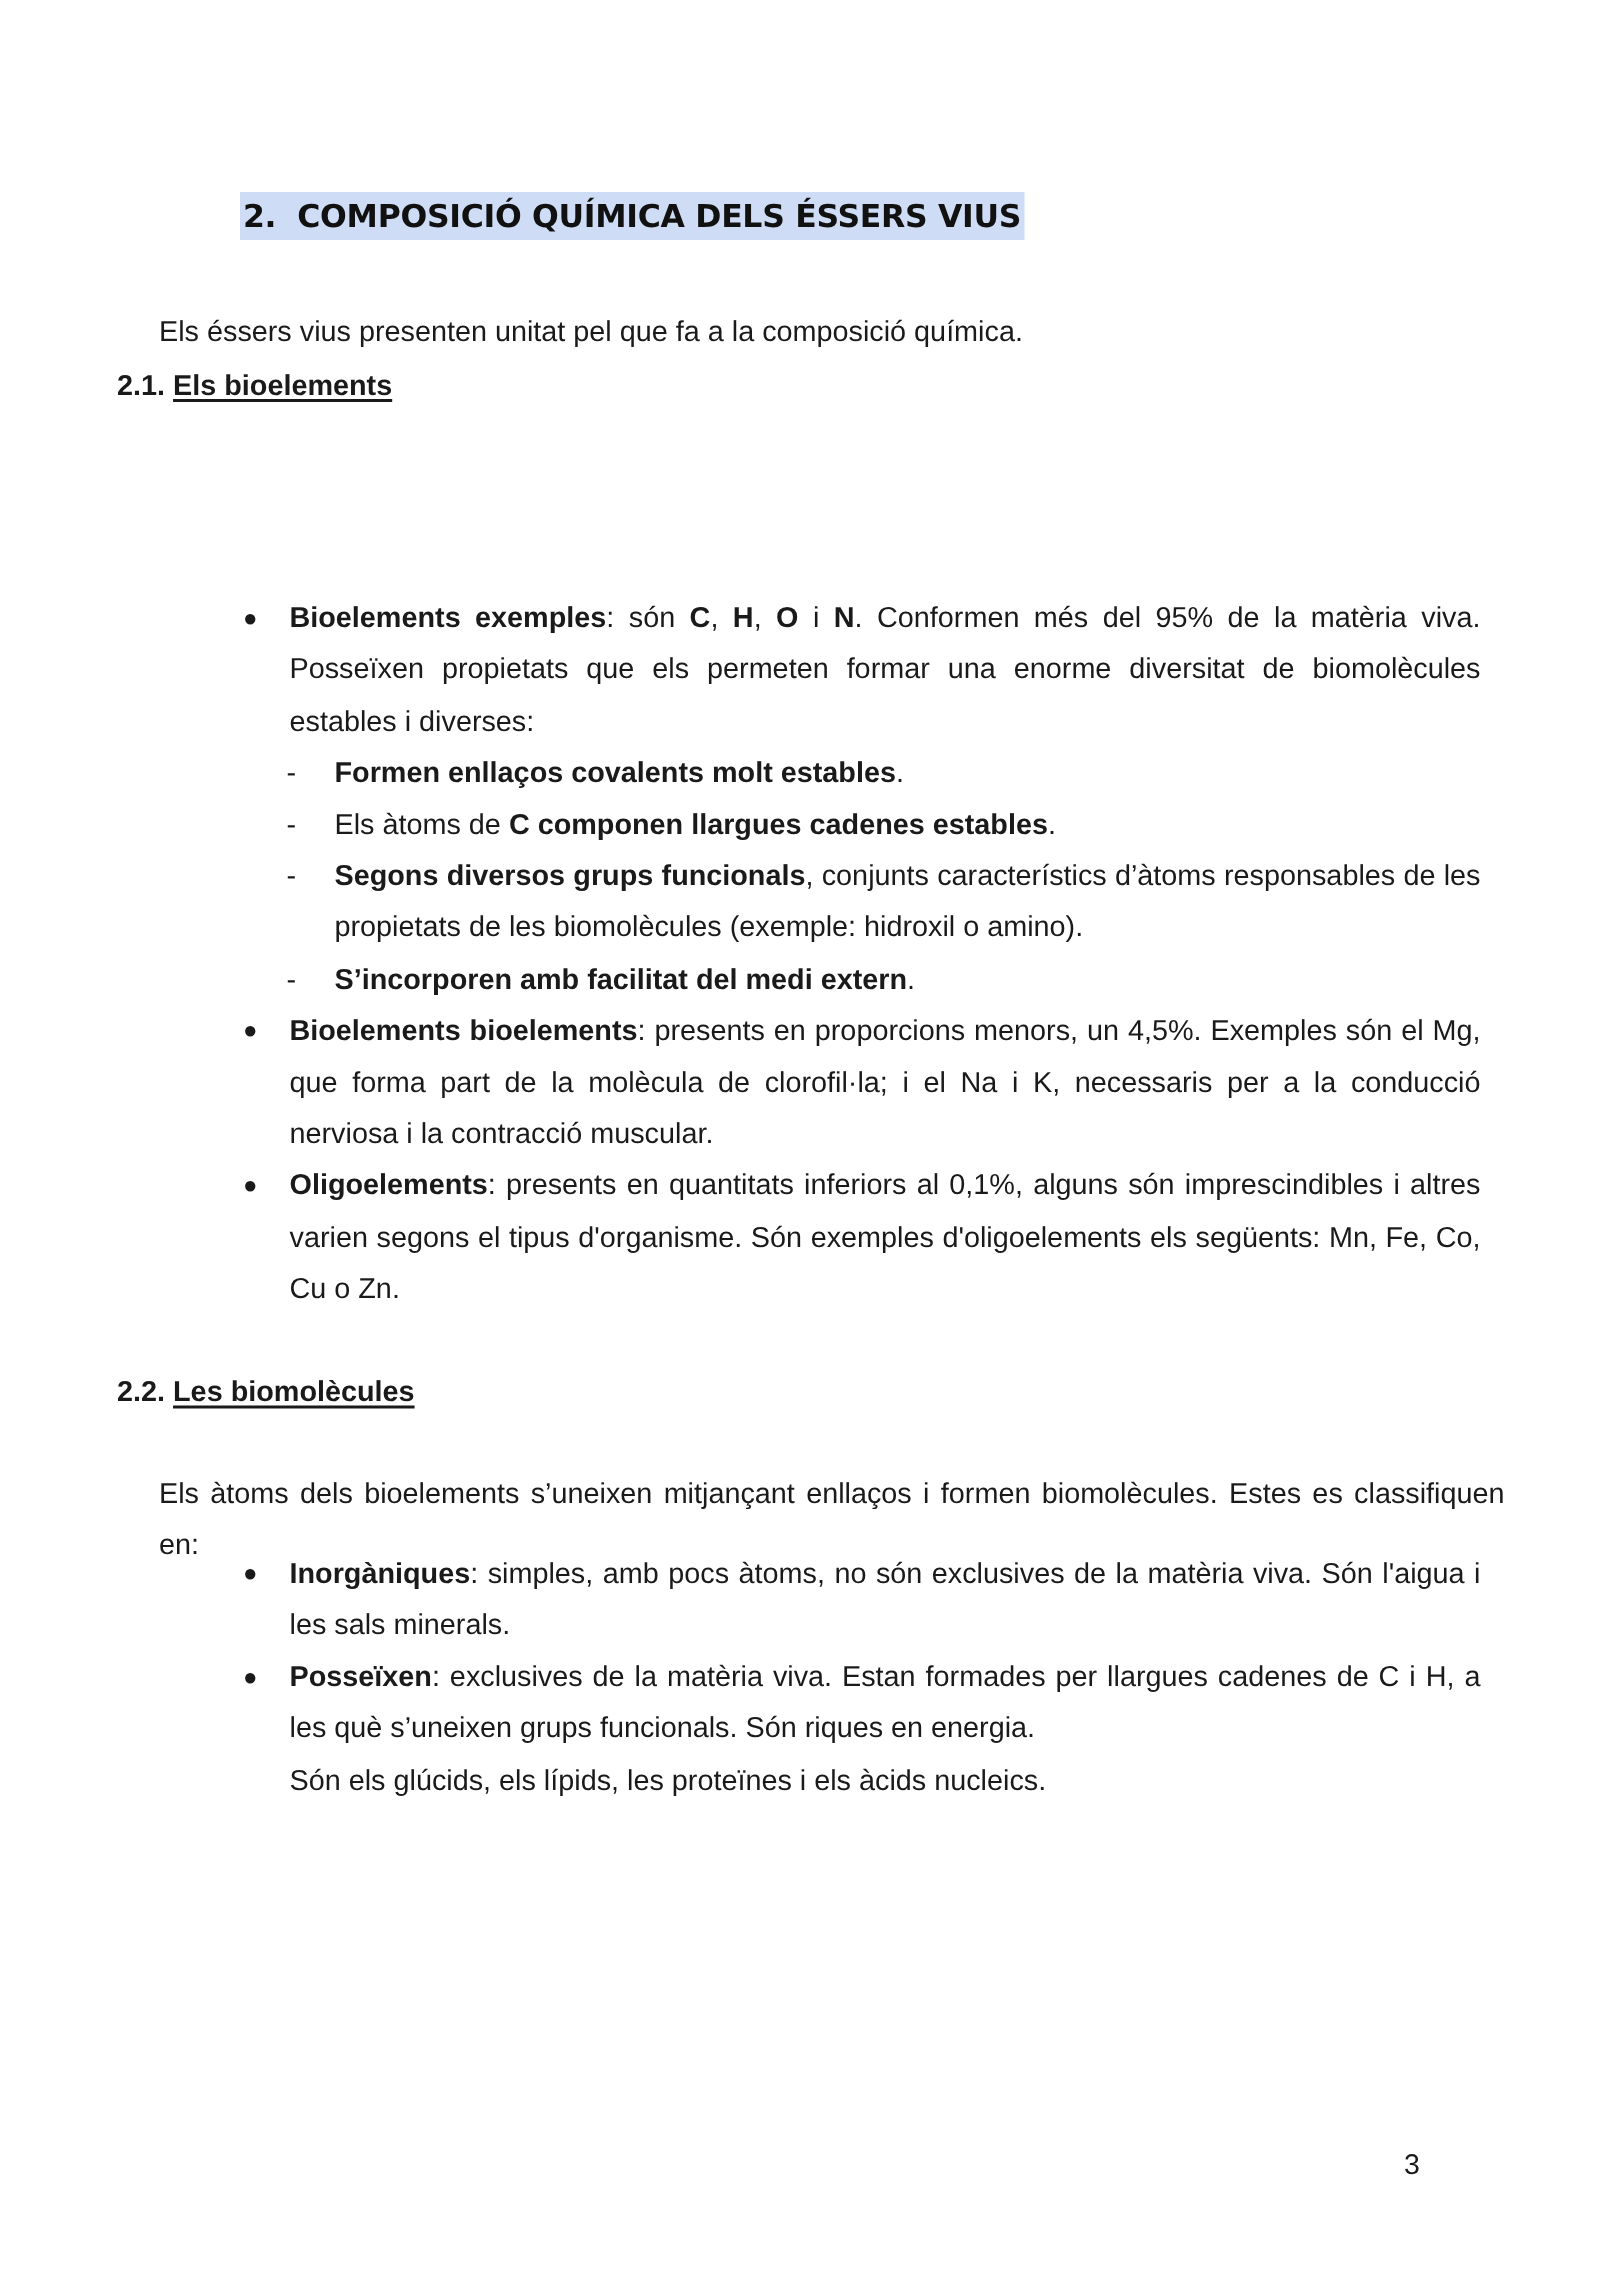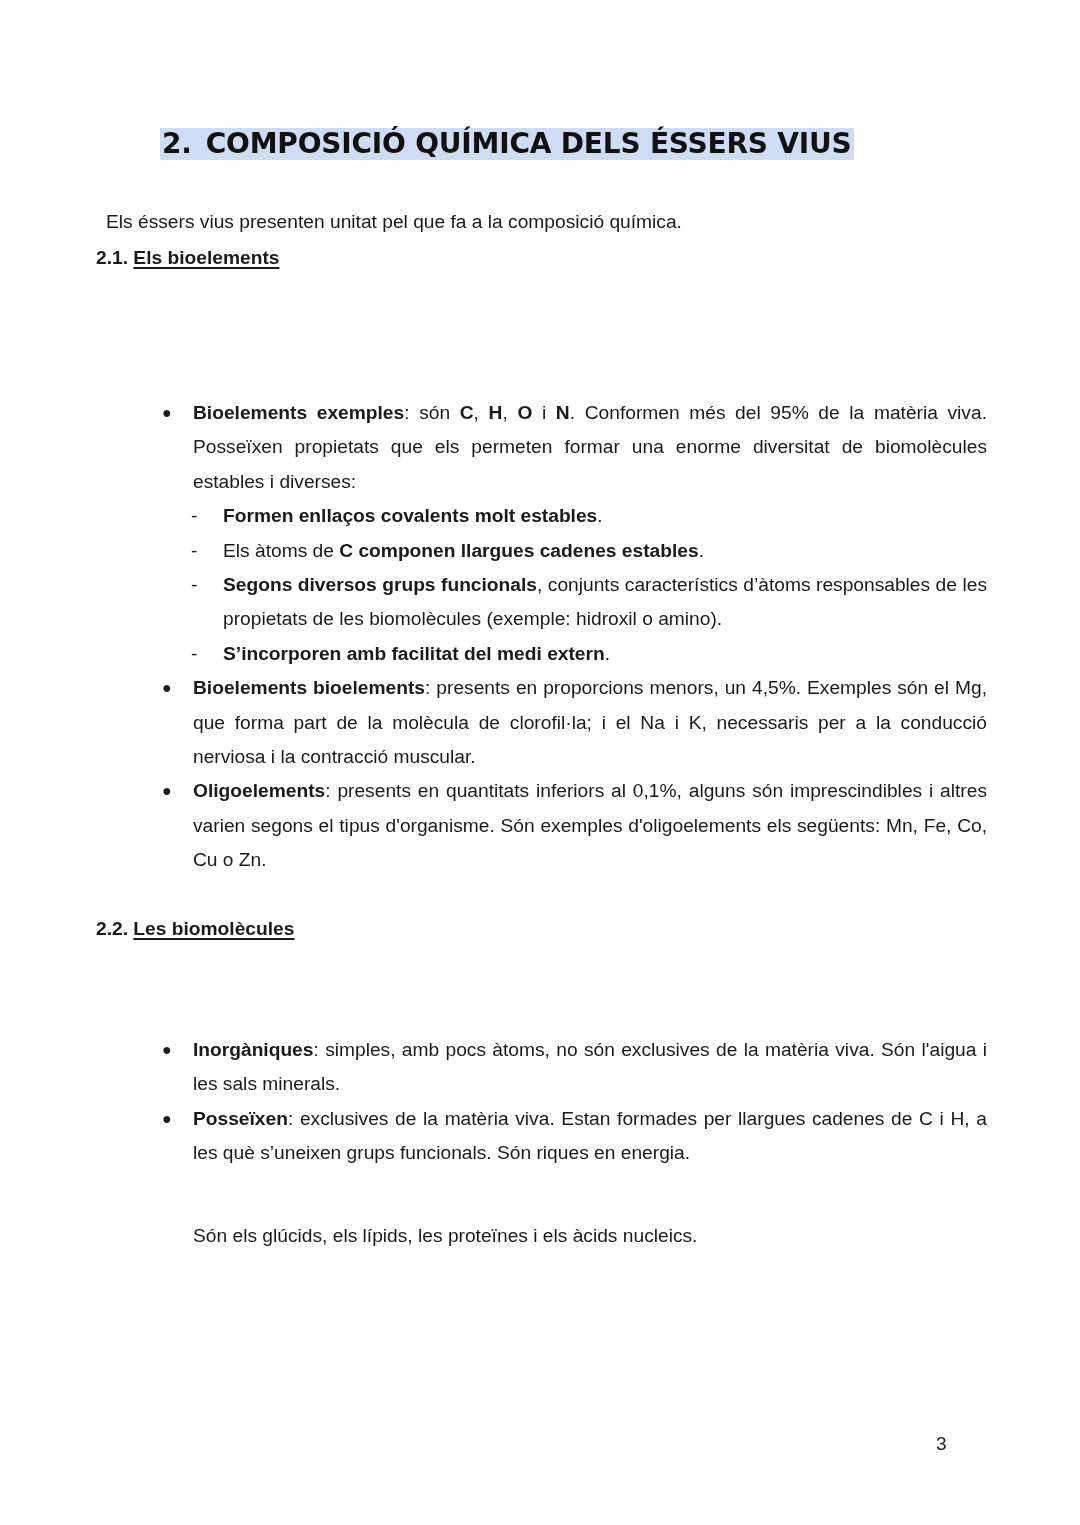--- a/index.html
+++ b/index.html
@@ -1,25 +1,25 @@
 <!DOCTYPE html>
 <html><head>
 <meta charset="utf-8">
 <style>
   html, body { margin: 0; padding: 0; background: #ffffff; }
   body { width: 1080px; height: 1525px; position: relative; overflow: hidden;
          font-family: "Liberation Sans", sans-serif; color: #1a1a1a; }
   .page { position: absolute; left: 0; top: 0; width: 1080px; height: 1525px; }
   .title { position: absolute; left: 160px; top: 128px; height: 32px; padding: 0 2px;
            background: #cfdcf5; font-family: "DejaVu Sans", sans-serif; font-weight: bold;
-           font-size: 28px; line-height: 32px; color: #111; letter-spacing: -0.2px; white-space: nowrap; }
+           font-size: 21px; line-height: 32px; color: #111; letter-spacing: -0.2px; white-space: nowrap; }
   .title .num { margin-right: 14px; }
   .p { position: absolute; left: 90px; width: 897px; font-size: 19.2px; line-height: 34.4px;
        text-align: justify; margin: 16px; }
-  .h2 { position: absolute; left: 96px; font-size: 19.2px; font-weight: bold; line-height: 26px; margin: 0; }
+  .h2 { position: absolute; left: 78px; font-size: 19.2px; font-weight: bold; line-height: 26px; margin: 0; }
   .h2 u { text-decoration: underline; text-underline-offset: 3px; text-decoration-thickness: 2px; }
   .bullet-list { position: absolute; left: 158px; width: 829px; margin: 0; padding: 0; list-style: none; }
   .bullet { position: relative; padding-left: 35px; font-size: 19.2px; line-height: 34.4px; text-align: justify; }
   .bullet .dot { position: absolute; left: 4px; top: 0; font-size: 16px; }
   .dash-list { margin: 0; padding: 0; list-style: none; }
   .dash { position: relative; padding-left: 65px; line-height: 34.4px; text-align: justify; }
   .dash .mark { position: absolute; left: 33px; top: 0; }
   b { font-weight: bold; }
   .pagenum { position: absolute; left: 936px; top: 1433px; font-size: 19px; }
 </style>
@@ -57,27 +57,28 @@
       <span class="dot">●</span>
       <b>Oligoelements</b><span>: presents en quantitats inferiors al 0,1%, alguns són imprescindibles i altres varien segons el tipus d'organisme. Són exemples d'oligoelements els següents: Mn, Fe, Co, Cu o Zn.</span>
     </li>
   </ul>
 
   <div class="h2" style="top:916px;">
     <span>2.2.</span>
     <u>Les biomolècules</u>
   </div>
 
+  <p class="p" style="top:964px;">Els àtoms dels bioelements s’uneixen mitjançant enllaços i formen biomolècules. Estes es classifiquen en:</p>
 
   <ul class="bullet-list" style="top:1033px;">
     <li class="bullet">
       <span class="dot">●</span>
       <b>Inorgàniques</b><span>: simples, amb pocs àtoms, no són exclusives de la matèria viva. Són l'aigua i les sals minerals.</span>
     </li>
     <li class="bullet">
       <span class="dot">●</span>
       <b>Posseïxen</b><span>: exclusives de la matèria viva. Estan formades per llargues cadenes de C i H, a les què s’uneixen grups funcionals. Són riques en energia.</span>
-      <div style="text-align:left;margin-top:48px;">Són els glúcids, els lípids, les proteïnes i els àcids nucleics.</div>
+      <div style="text-align:left;">Són els glúcids, els lípids, les proteïnes i els àcids nucleics.</div>
     </li>
   </ul>
 
   <div class="pagenum">3</div>
 </div>
 
 </body></html>

